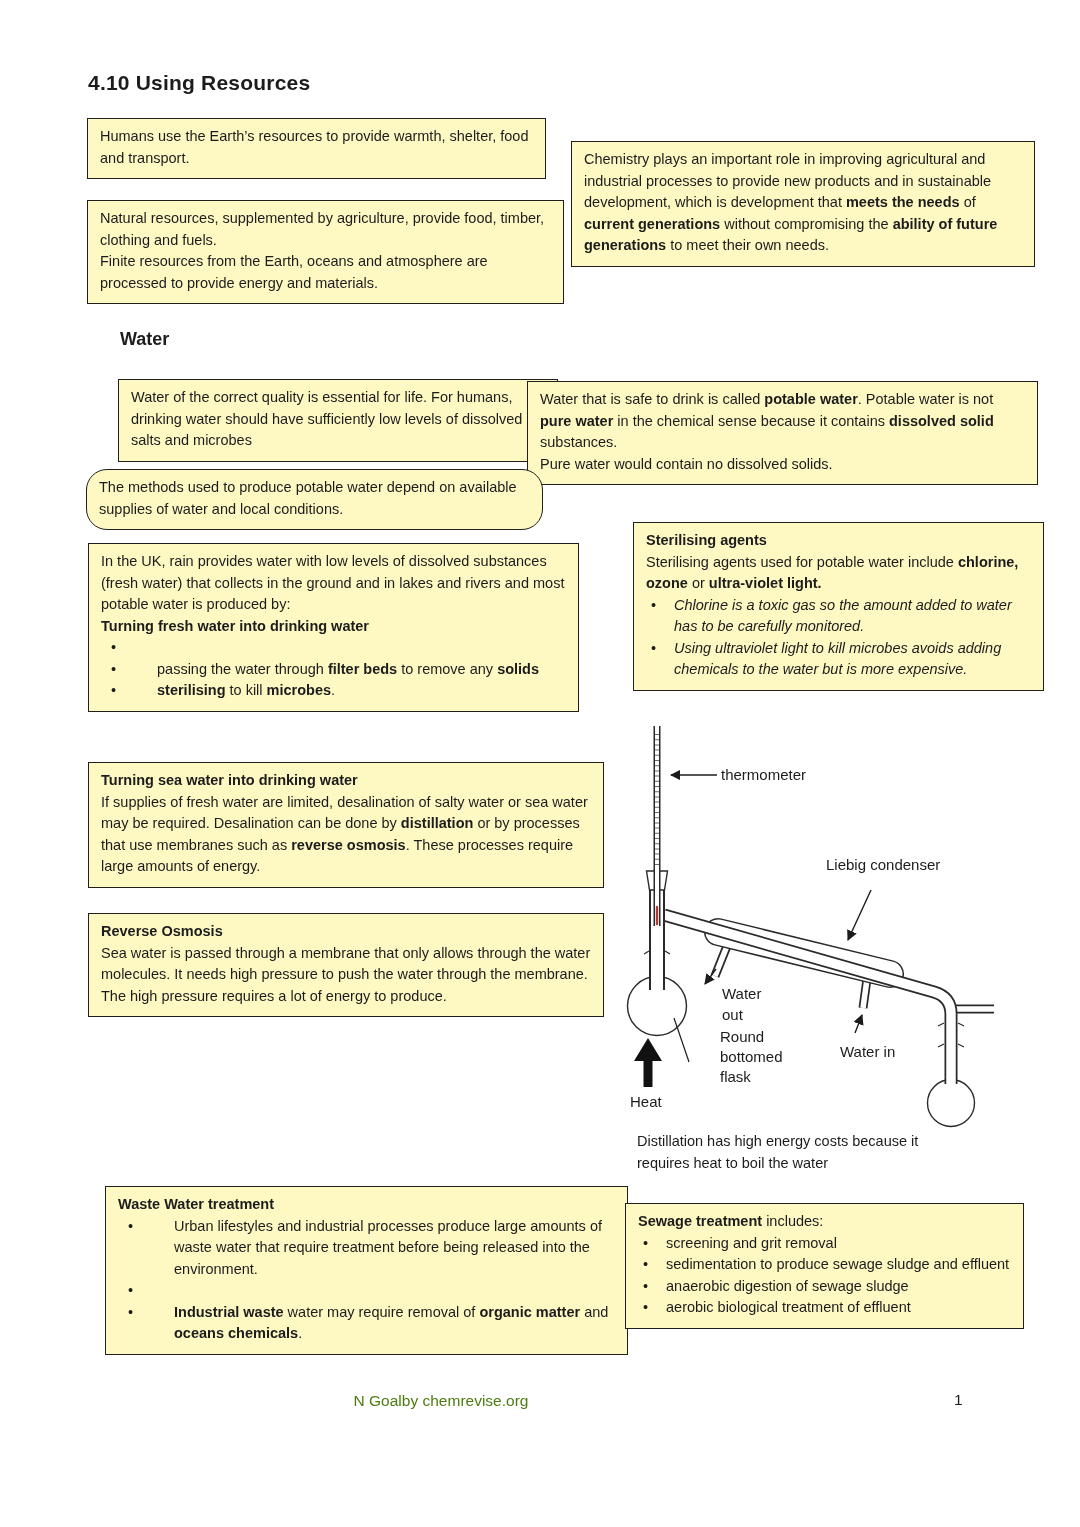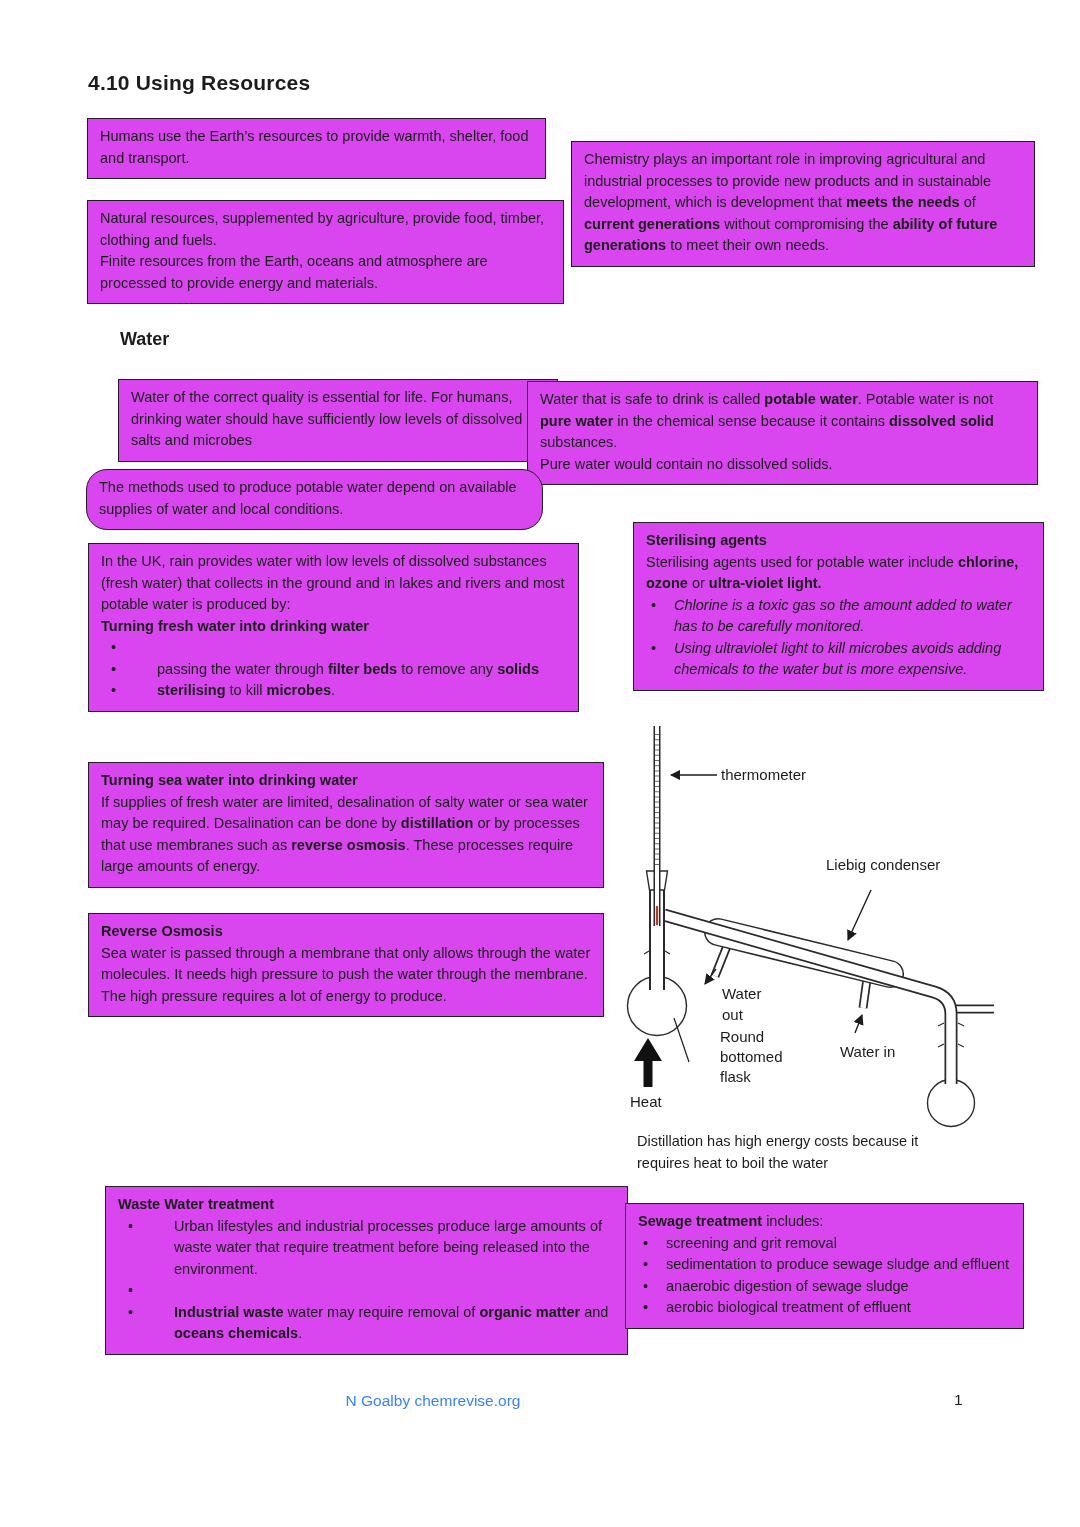--- a/index.html
+++ b/index.html
@@ -9,40 +9,40 @@
   }
   .page-title{
     position:absolute;left:88px;top:71px;margin:0;
     font-size:21px;font-weight:bold;letter-spacing:.2px;
   }
   .section-heading{
     position:absolute;left:120px;top:329px;margin:0;
     font-size:18px;font-weight:bold;
   }
   .box{
-    position:absolute;background:#d946ef;border:1.5px solid #1f1f1f;
+    position:absolute;background:#fef9c3;border:1.5px solid #1f1f1f;
     padding:7px 12px 9px 12px;font-size:14.5px;line-height:21.5px;
   }
   .b{font-weight:bold;}
   .i{font-style:italic;}
   .blk{margin:0;}
   .blk.bullet{display:flex;}
   .dot{flex:0 0 auto;}
   .bullets-wide .bullet .dot{margin-left:10px;width:46px;}
   .bullets-narrow .bullet .dot{margin-left:5px;width:23px;}
   .btxt{flex:1 1 auto;}
   .diagram{position:absolute;left:618px;top:718px;}
   .diagram text{font-family:"Liberation Sans",sans-serif;font-size:15px;fill:#1c1c1c;}
   .caption{
     position:absolute;left:637px;top:1130px;width:336px;
     font-size:14.5px;line-height:22px;
   }
   .footer-credit{
     position:absolute;left:0;top:1392px;width:866px;text-align:center;
-    font-size:15.5px;color:#3b82f6;
+    font-size:15.5px;color:#4d7c0f;padding-left:8px;
   }
   .footer-page{
     position:absolute;left:954px;top:1391px;font-size:15.5px;color:#1c1c1c;
   }
 </style>
 </head>
 <body>
 
 <div class="page">
 

